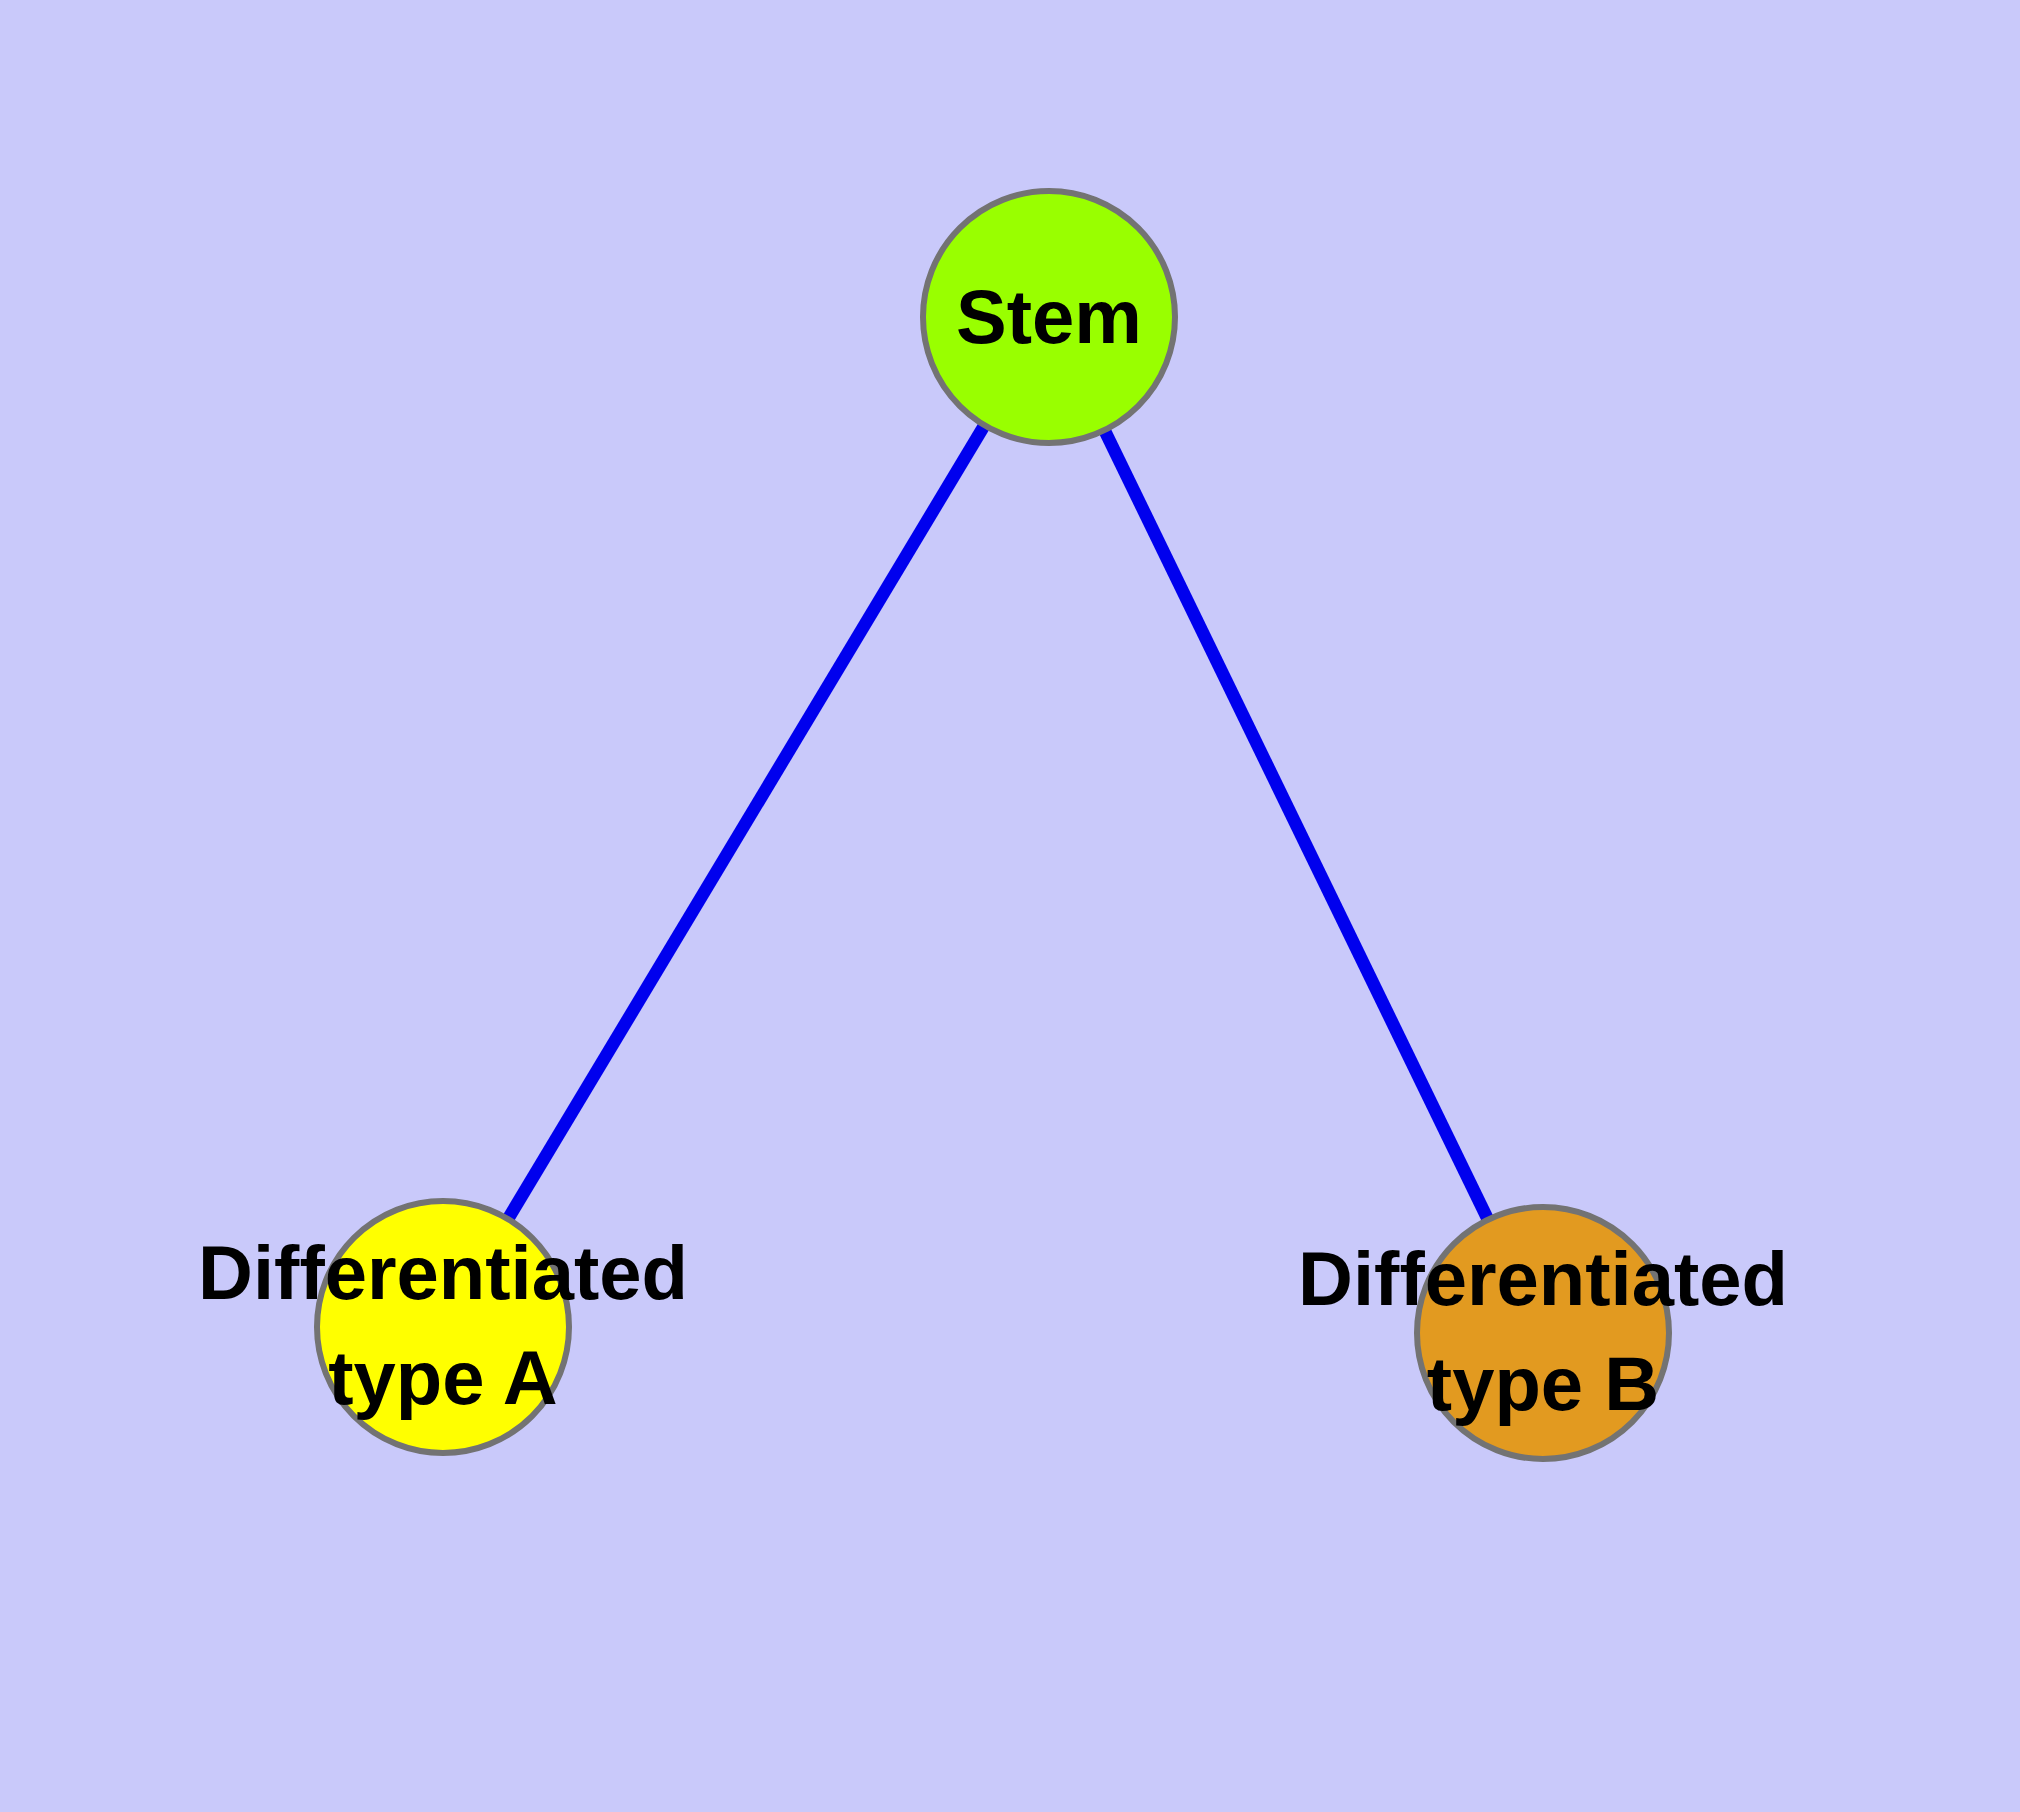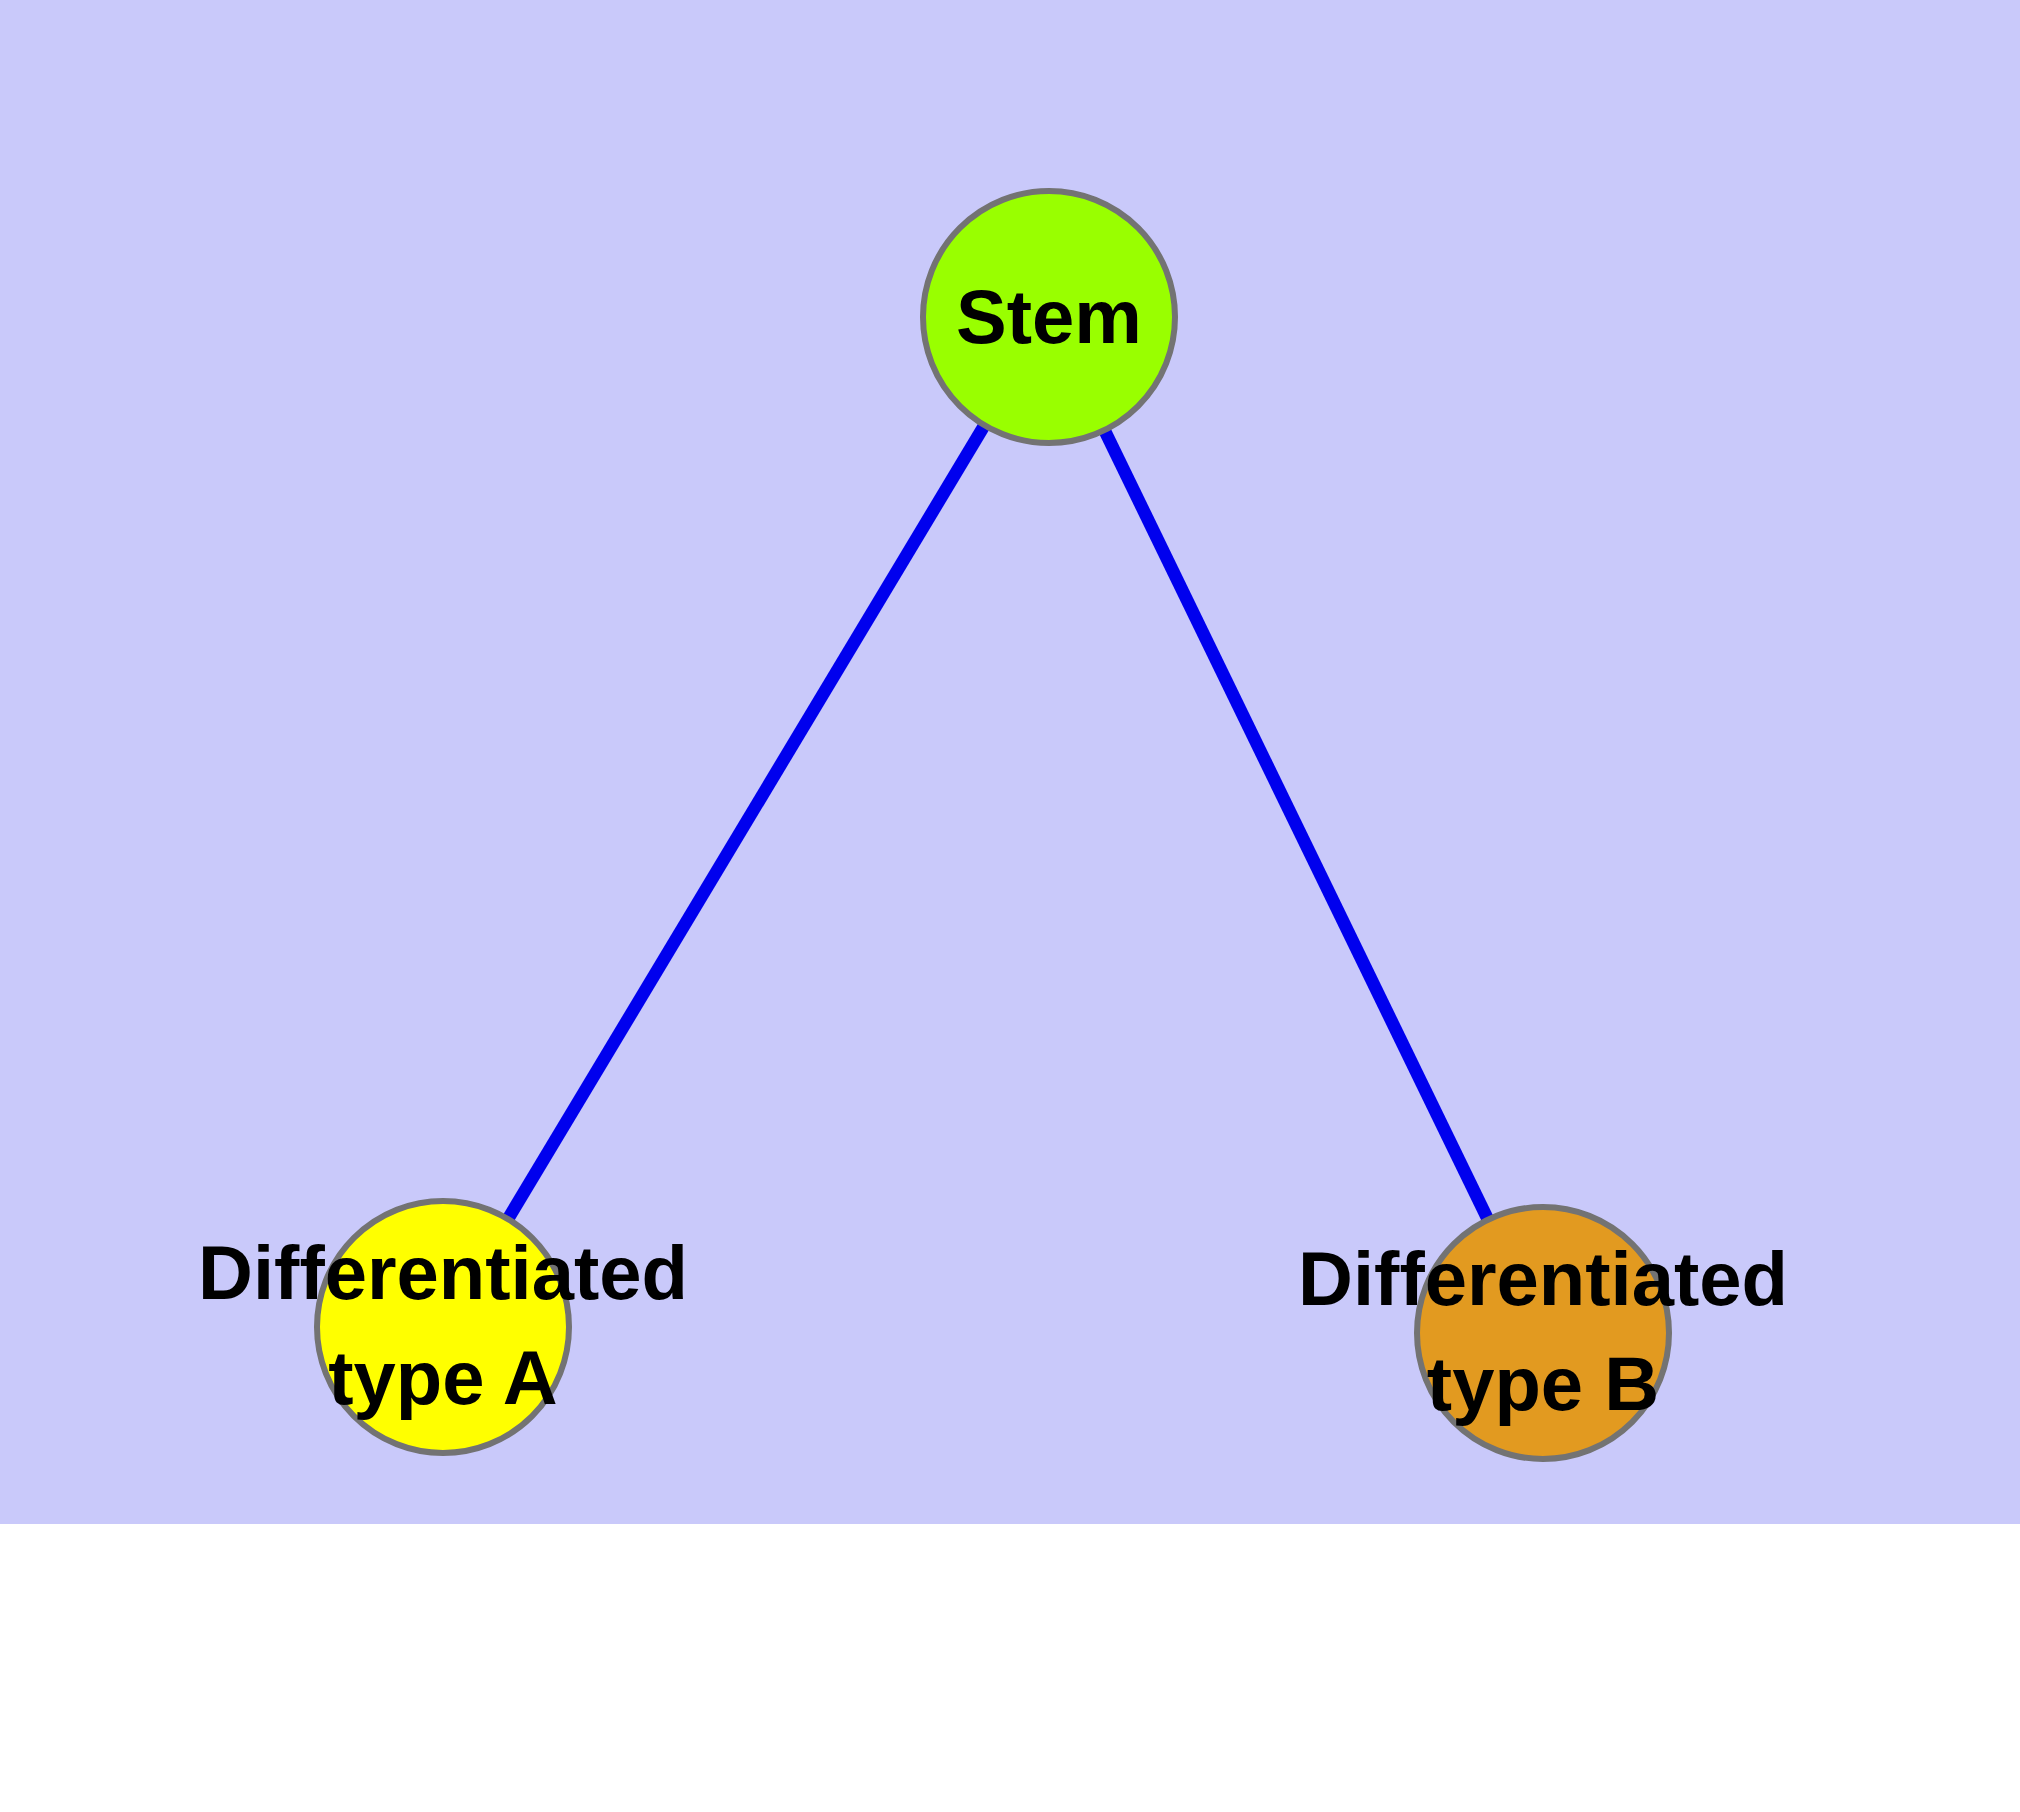--- a/index.html
+++ b/index.html
@@ -8,21 +8,21 @@
   }
   body {
     width: 2021px;
     height: 1812px;
     overflow: hidden;
     font-family: "Liberation Sans", sans-serif;
   }
   .canvas {
     position: relative;
     width: 2021px;
-    height: 1524px;
+    height: 1812px;
   }
   .edges-layer {
     position: absolute;
     left: 0;
     top: 0;
     z-index: 1;
   }
   .node {
     position: absolute;
     border-radius: 50%;

